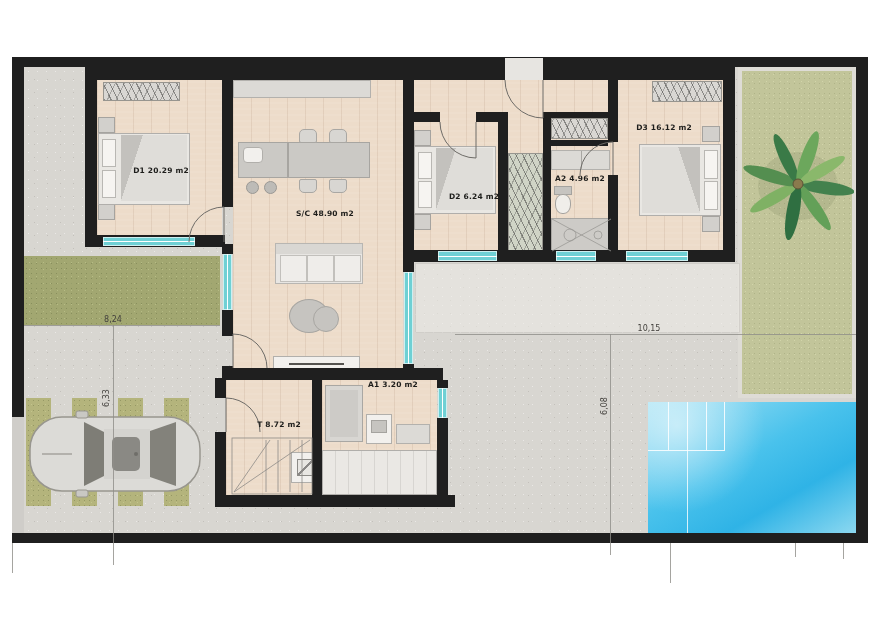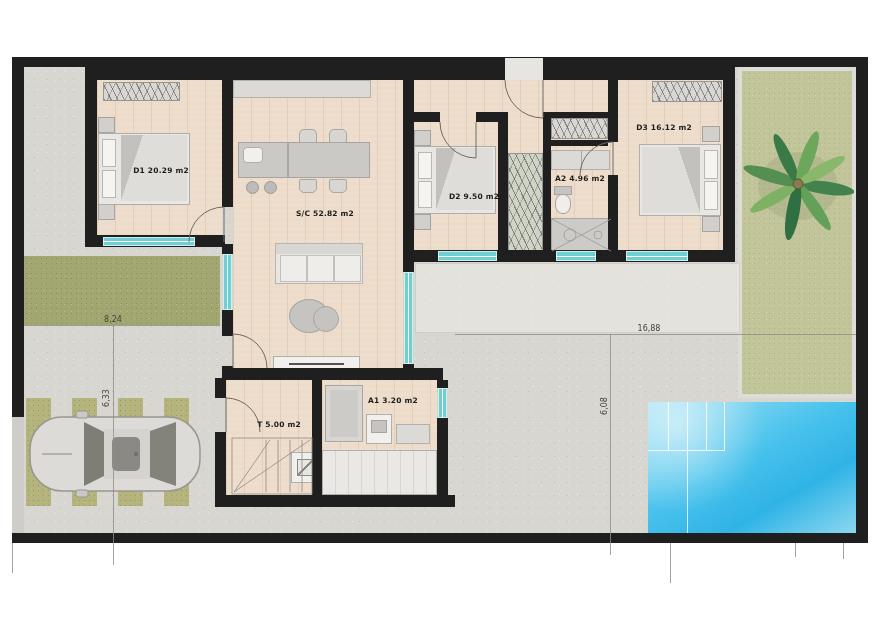--- a/index.html
+++ b/index.html
@@ -267,25 +267,25 @@
   <div class="dimline" style="left:24px;top:325px;width:196px;height:1px;"></div>
   <div class="dimline" style="left:113px;top:325px;width:1px;height:240px;"></div>
   <div class="dimline" style="left:455px;top:334px;width:401px;height:1px;"></div>
   <div class="dimline" style="left:610px;top:334px;width:1px;height:221px;"></div>
   <div class="dimline" style="left:12px;top:543px;width:1px;height:30px;"></div>
   <div class="dimline" style="left:670px;top:543px;width:1px;height:40px;"></div>
   <div class="dimline" style="left:795px;top:543px;width:1px;height:14px;"></div>
   <div class="dimline" style="left:843px;top:543px;width:1px;height:16px;"></div>
 
   <div class="label" style="left:161px;top:170px;">D1 20.29 m2</div>
-  <div class="label" style="left:325px;top:213px;">S/C 52.82 m2</div>
-  <div class="label" style="left:474px;top:196px;">D2 9.50 m2</div>
+  <div class="label" style="left:325px;top:213px;">S/C 48.90 m2</div>
+  <div class="label" style="left:474px;top:196px;">D2 6.24 m2</div>
   <div class="label" style="left:580px;top:178px;">A2 4.96 m2</div>
   <div class="label" style="left:664px;top:127px;">D3 16.12 m2</div>
-  <div class="label" style="left:279px;top:424px;">T 5.00 m2</div>
-  <div class="label" style="left:393px;top:400px;">A1 3.20 m2</div>
+  <div class="label" style="left:279px;top:424px;">T 8.72 m2</div>
+  <div class="label" style="left:393px;top:384px;">A1 3.20 m2</div>
 
   <div class="dimlabel" style="left:113px;top:319px;">8,24</div>
   <div class="dimlabel rot" style="left:106px;top:398px;">6,33</div>
-  <div class="dimlabel" style="left:649px;top:328px;">16,88</div>
+  <div class="dimlabel" style="left:649px;top:328px;">10,15</div>
   <div class="dimlabel rot" style="left:604px;top:406px;">6,08</div>
 
 </div>
 
 </body></html>

